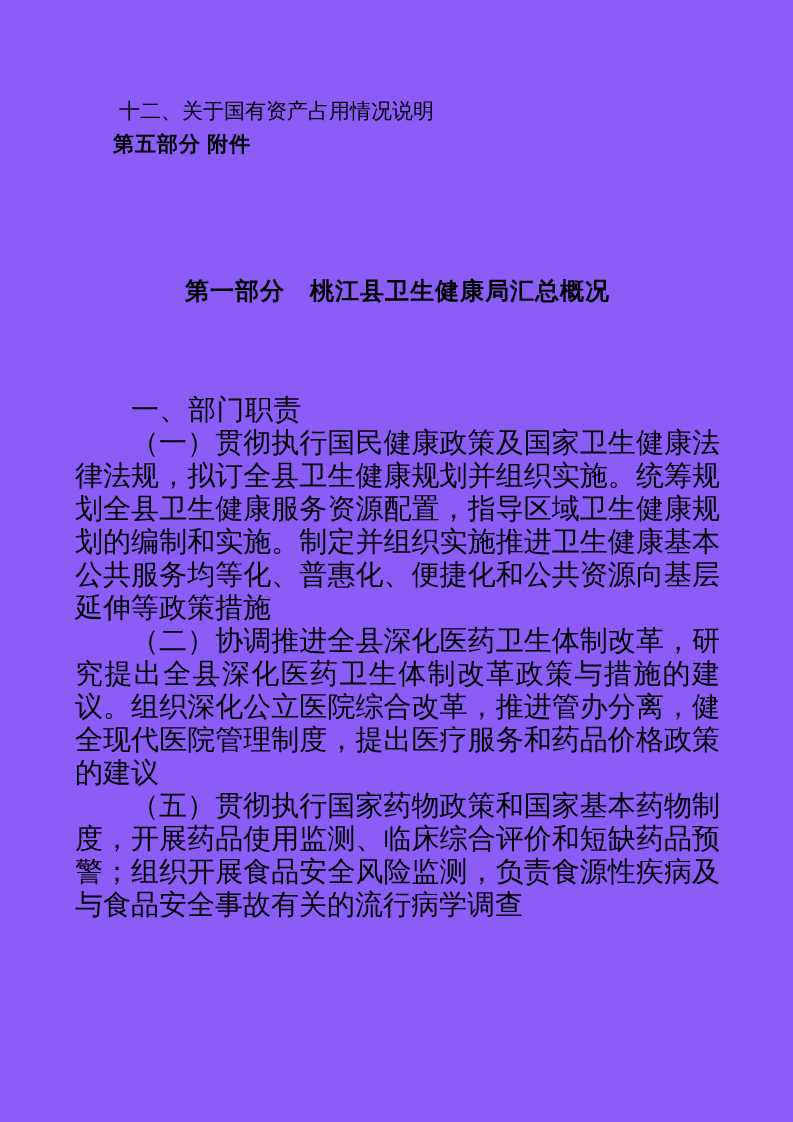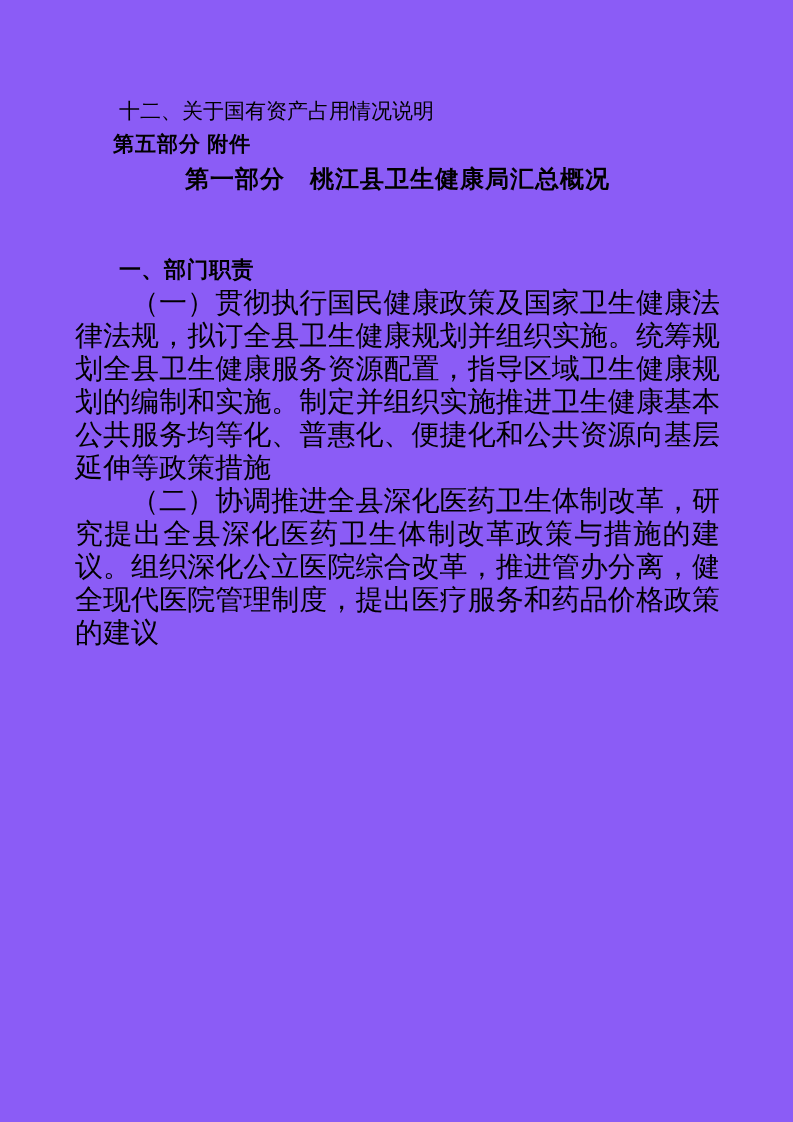--- a/index.html
+++ b/index.html
@@ -23,30 +23,31 @@
     padding-left: 44px;
     white-space: nowrap;
     font-weight: normal;
   }
   .toc-line.bold {
     font-weight: bold;
     padding-left: 38px;
     letter-spacing: 1px;
   }
   .section-title {
+    margin-top: 112px;
     text-align: center;
     font-size: 24px;
     font-weight: bold;
     line-height: 36px;
     letter-spacing: 1px;
   }
   .subsection-heading {
-    margin-top: 56px;
-    font-size: 22px;
-    font-weight: bold;
+    margin-top: 84px;
+    font-size: 28px;
+    font-weight: normal;
     line-height: 33px;
     text-indent: 2em;
     letter-spacing: 0.5px;
   }
   .para {
     font-size: 28px;
     line-height: 33px;
     text-align: justify;
     text-indent: 2em;
   }
@@ -60,14 +61,15 @@
     <p class="toc-line">十二、关于国有资产占用情况说明</p>
     <p class="toc-line bold">第五部分 附件</p>
   </div>
 
   <h1 class="section-title">第一部分　桃江县卫生健康局汇总概况</h1>
 
   <h2 class="subsection-heading">一、部门职责</h2>
 
   <p class="para">（一）贯彻执行国民健康政策及国家卫生健康法律法规，拟订全县卫生健康规划并组织实施。统筹规划全县卫生健康服务资源配置，指导区域卫生健康规划的编制和实施。制定并组织实施推进卫生健康基本公共服务均等化、普惠化、便捷化和公共资源向基层延伸等政策措施</p>
   <p class="para">（二）协调推进全县深化医药卫生体制改革，研究提出全县深化医药卫生体制改革政策与措施的建议。组织深化公立医院综合改革，推进管办分离，健全现代医院管理制度，提出医疗服务和药品价格政策的建议</p>
+  <p class="para">（五）贯彻执行国家药物政策和国家基本药物制度，开展药品使用监测、临床综合评价和短缺药品预警；组织开展食品安全风险监测，负责食源性疾病及与食品安全事故有关的流行病学调查</p>
 
 </div>
 
 </body></html>

